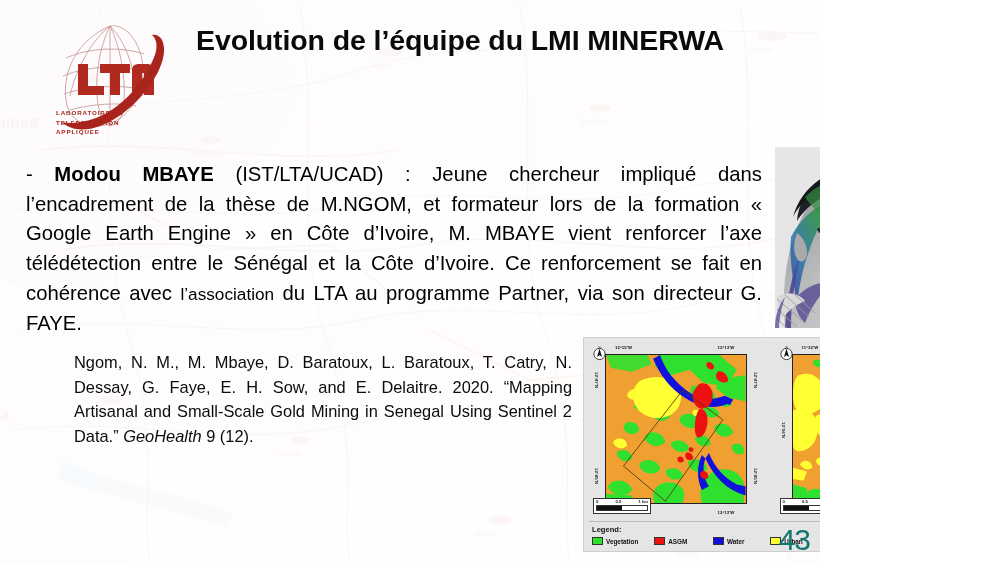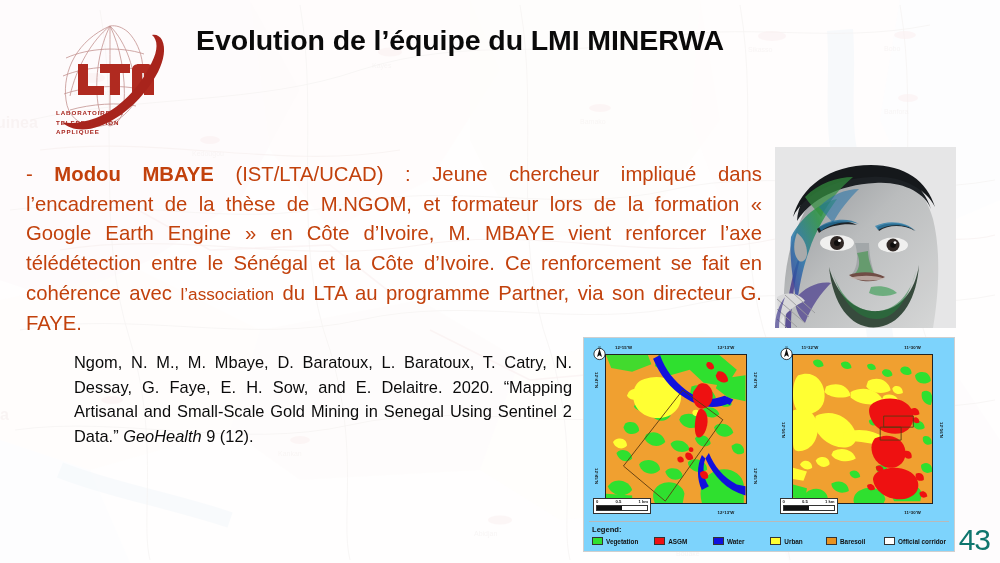--- a/index.html
+++ b/index.html
@@ -5,21 +5,21 @@
   html, body {
     margin: 0;
     padding: 0;
     background: #ffffff;
   }
   body {
     font-family: "Liberation Sans", sans-serif;
   }
   #slide {
     position: relative;
-    width: 1000px;
+    width: 820px;
     height: 563px;
     overflow: hidden;
     background: #fdf7f7;
   }
 
   
   .bg-map {
     position: absolute;
     inset: 0;
     opacity: 1;
@@ -68,21 +68,21 @@
   }
 
   
   .body-par {
     position: absolute;
     left: 26px;
     top: 160px;
     width: 736px;
     font-size: 20.3px;
     line-height: 1.465;
-    color: #c2410c;
+    color: #000000;
     text-align: justify;
     text-justify: inter-word;
   }
   .body-par b { font-weight: bold; }
   .small-inline { font-size: 17.2px; }
 
   
   .citation {
     position: absolute;
     left: 74px;
@@ -109,21 +109,21 @@
   }
   .portrait svg { display:block; }
 
   
   .figure {
     position: absolute;
     left: 583px;
     top: 337px;
     width: 372px;
     height: 215px;
-    background: #7dd3fc;
+    background: #e5e5e5;
     border: 1px solid #cfcfcf;
     box-sizing: border-box;
     padding: 4px 5px 0 5px;
   }
   .maps-row {
     display: flex;
     gap: 13px;
     height: 176px;
   }
   .map-panel {

